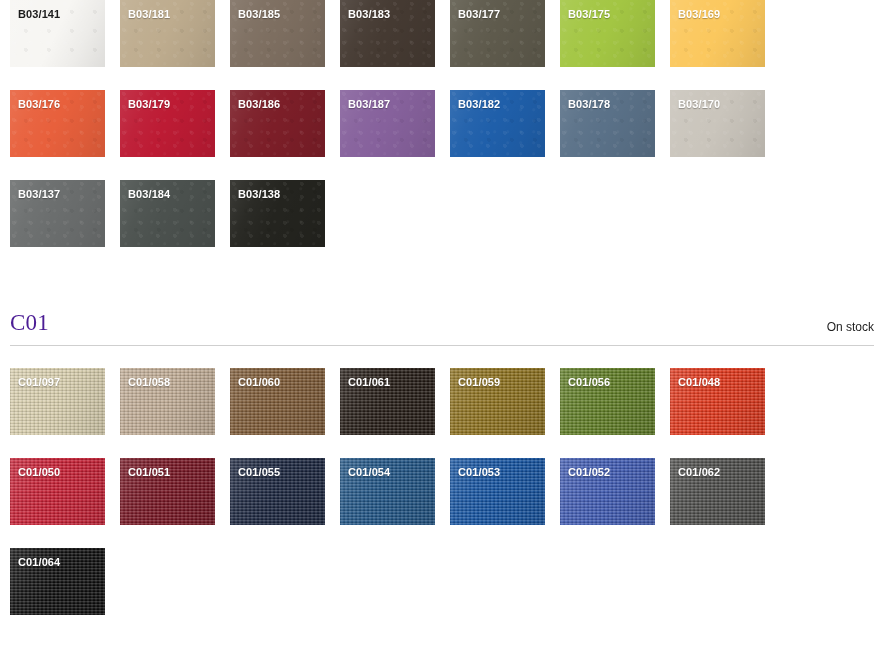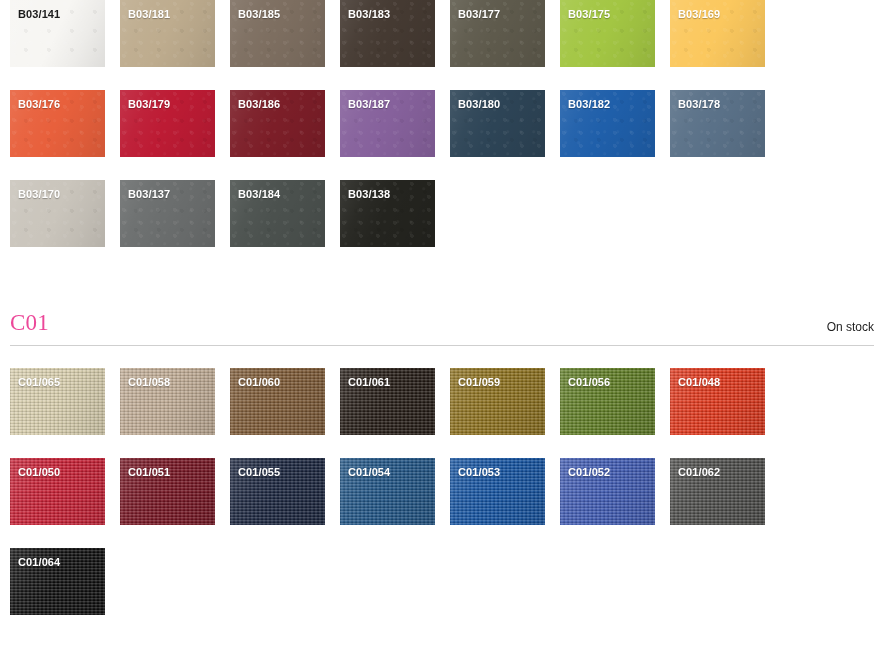--- a/index.html
+++ b/index.html
@@ -114,21 +114,21 @@
   .section-header-row {
     display: flex;
     align-items: flex-end;
     justify-content: space-between;
     padding-bottom: 9px;
   }
   .section-title {
     font-family: "Liberation Serif", serif;
     font-size: 23px;
     font-weight: normal;
-    color: #ec4899;
+    color: #4c1d95;
     line-height: 26px;
     letter-spacing: 0.2px;
   }
   .section-status {
     font-family: "Liberation Sans", sans-serif;
     font-size: 12px;
     font-weight: normal;
     color: #1e1e1e;
     line-height: 14px;
     padding-bottom: 2px;
@@ -209,26 +209,20 @@
         <div class="sheen"></div>
         <div class="swatch-label label-light">B03/186</div>
       </div>
       <div class="swatch">
         <div class="swatch-color" style="background: rgb(134, 97, 156);"></div>
         <div class="grain-leather"></div>
         <div class="sheen"></div>
         <div class="swatch-label label-light">B03/187</div>
       </div>
       <div class="swatch">
-        <div class="swatch-color" style="background: rgb(45, 68, 86);"></div>
-        <div class="grain-leather"></div>
-        <div class="sheen"></div>
-        <div class="swatch-label label-light">B03/180</div>
-      </div>
-      <div class="swatch">
         <div class="swatch-color" style="background: rgb(31, 95, 170);"></div>
         <div class="grain-leather"></div>
         <div class="sheen"></div>
         <div class="swatch-label label-light">B03/182</div>
       </div>
       <div class="swatch">
         <div class="swatch-color" style="background: rgb(90, 113, 136);"></div>
         <div class="grain-leather"></div>
         <div class="sheen"></div>
         <div class="swatch-label label-light">B03/178</div>
@@ -269,21 +263,21 @@
     <div class="section-rule"></div>
   </div>
 
   <div class="gap-after-rule"></div>
 
   <div class="swatch-grid" id="grid-c01">
       <div class="swatch">
         <div class="swatch-color" style="background: rgb(216, 207, 174);"></div>
         <div class="grain-weave"></div>
         <div class="sheen"></div>
-        <div class="swatch-label label-light">C01/065</div>
+        <div class="swatch-label label-light">C01/097</div>
       </div>
       <div class="swatch">
         <div class="swatch-color" style="background: rgb(192, 171, 148);"></div>
         <div class="grain-weave"></div>
         <div class="sheen"></div>
         <div class="swatch-label label-light">C01/058</div>
       </div>
       <div class="swatch">
         <div class="swatch-color" style="background: rgb(123, 87, 51);"></div>
         <div class="grain-weave"></div>

